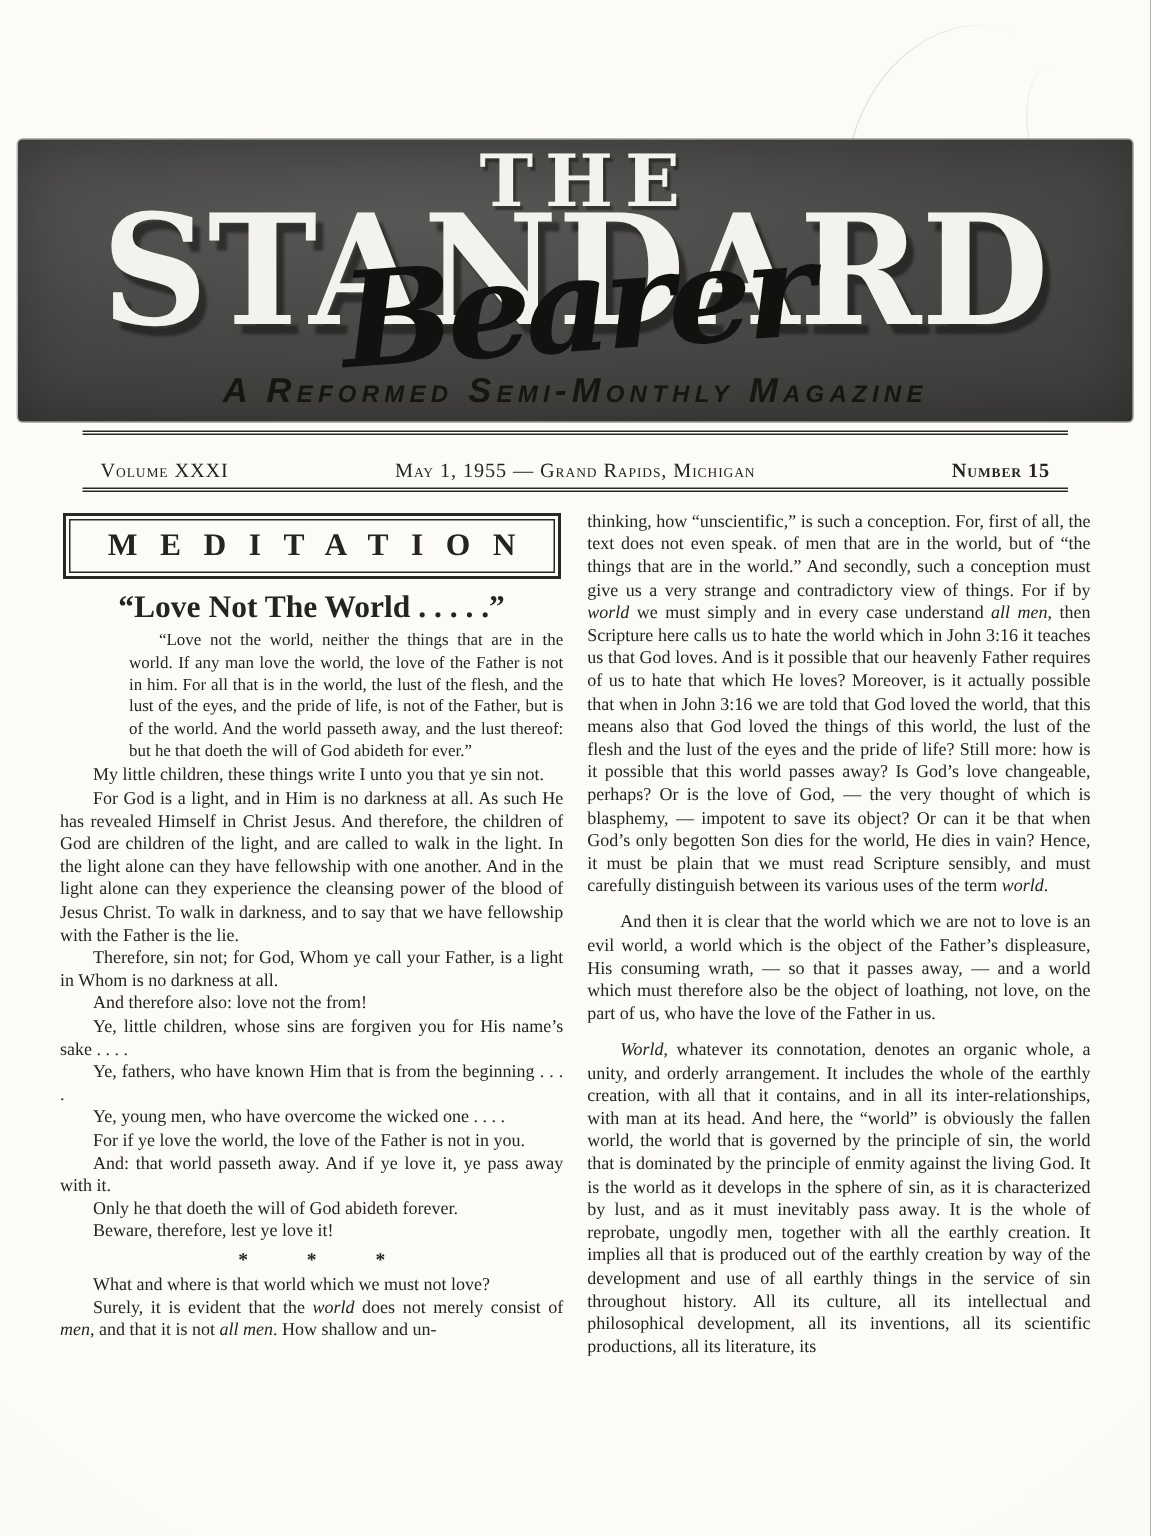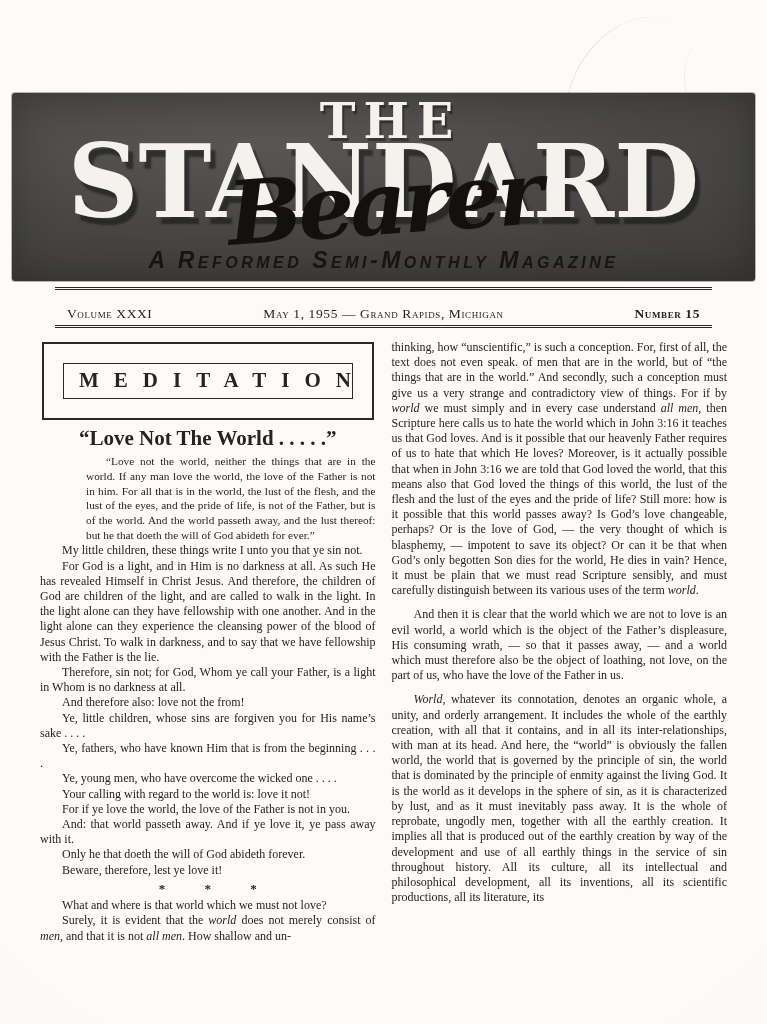--- a/index.html
+++ b/index.html
@@ -58,21 +58,21 @@
     font-size:13.5px; font-variant:small-caps; letter-spacing:0.6px;
   }
   .issue-left  { flex:1; text-align:left; }
   .issue-center{ flex:2.2; text-align:center; }
   .issue-right { flex:1; text-align:right;font-weight:bold; }
 
   
   .cols { display:flex; gap:16px; padding:12px 40px 0; }
   .col  { flex:1; min-width:0; font-size:12px; line-height:15.2px; text-align:justify; }
 
-  .med-box { border:2px solid #2a2825; padding:19px; margin:2px 2px 9px; background:#fcfbf8; }
+  .med-box { border:2px solid #2a2825; padding:2px; margin:2px 2px 9px; background:#fcfbf8; }
   .med-box-inner {
     border:1px solid #2a2825; text-align:center; padding:6px 0 7px 15px;
     font-size:21px; font-weight:bold; letter-spacing:15px; line-height:1;
   }
   .article-title { text-align:center; font-size:21px; font-weight:bold; margin:11px 0 8px; }
 
   .epigraph { margin:0 0 1px 46px; font-size:11.3px; line-height:14.7px; text-align:justify; text-indent:20px; }
   .epigraph-cite { text-align:right; padding-right:14px; font-size:11.5px; line-height:14.7px; margin:0 0 9px; }
 
   .body-p { margin:0; text-indent:22px; }
@@ -108,21 +108,20 @@
       <div class="article-title">“Love Not The World . . . . .”</div>
       <div class="epigraph">“Love not the world, neither the things that are in the world. If any man love the world, the love of the Father is not in him. For all that is in the world, the lust of the flesh, and the lust of the eyes, and the pride of life, is not of the Father, but is of the world. And the world passeth away, and the lust thereof: but he that doeth the will of God abideth for ever.”</div>
       <div>
           <p class="body-p"><span>My little children, these things write I unto you that ye sin not.</span></p>
           <p class="body-p"><span>For God is a light, and in Him is no darkness at all. As such He has revealed Himself in Christ Jesus. And therefore, the children of God are children of the light, and are called to walk in the light. In the light alone can they have fellowship with one another. And in the light alone can they experience the cleansing power of the blood of Jesus Christ. To walk in darkness, and to say that we have fellowship with the Father is the lie.</span></p>
           <p class="body-p"><span>Therefore, sin not; for God, Whom ye call your Father, is a light in Whom is no darkness at all.</span></p>
           <p class="body-p"><span>And therefore also: love not the from!</span></p>
           <p class="body-p"><span>Ye, little children, whose sins are forgiven you for His name’s sake . . . .</span></p>
           <p class="body-p"><span>Ye, fathers, who have known Him that is from the beginning . . . .</span></p>
           <p class="body-p"><span>Ye, young men, who have overcome the wicked one . . . .</span></p>
-          <p class="body-p"><span>Your calling with regard to the world is: love it not!</span></p>
           <p class="body-p"><span>For if ye love the world, the love of the Father is not in you.</span></p>
           <p class="body-p"><span>And: that world passeth away. And if ye love it, ye pass away with it.</span></p>
           <p class="body-p"><span>Only he that doeth the will of God abideth forever.</span></p>
           <p class="body-p"><span>Beware, therefore, lest ye love it!</span></p>
           <div class="sep">* * *</div>
           <p class="body-p"><span>What and where is that world which we must not love?</span></p>
           <p class="body-p"><span>Surely, it is evident that the </span><i>world</i><span> does not merely consist of </span><i>men</i><span>, and that it is not </span><i>all men</i><span>. How shallow and un-</span></p>
         </div>
     </div>
     <div class="col">

